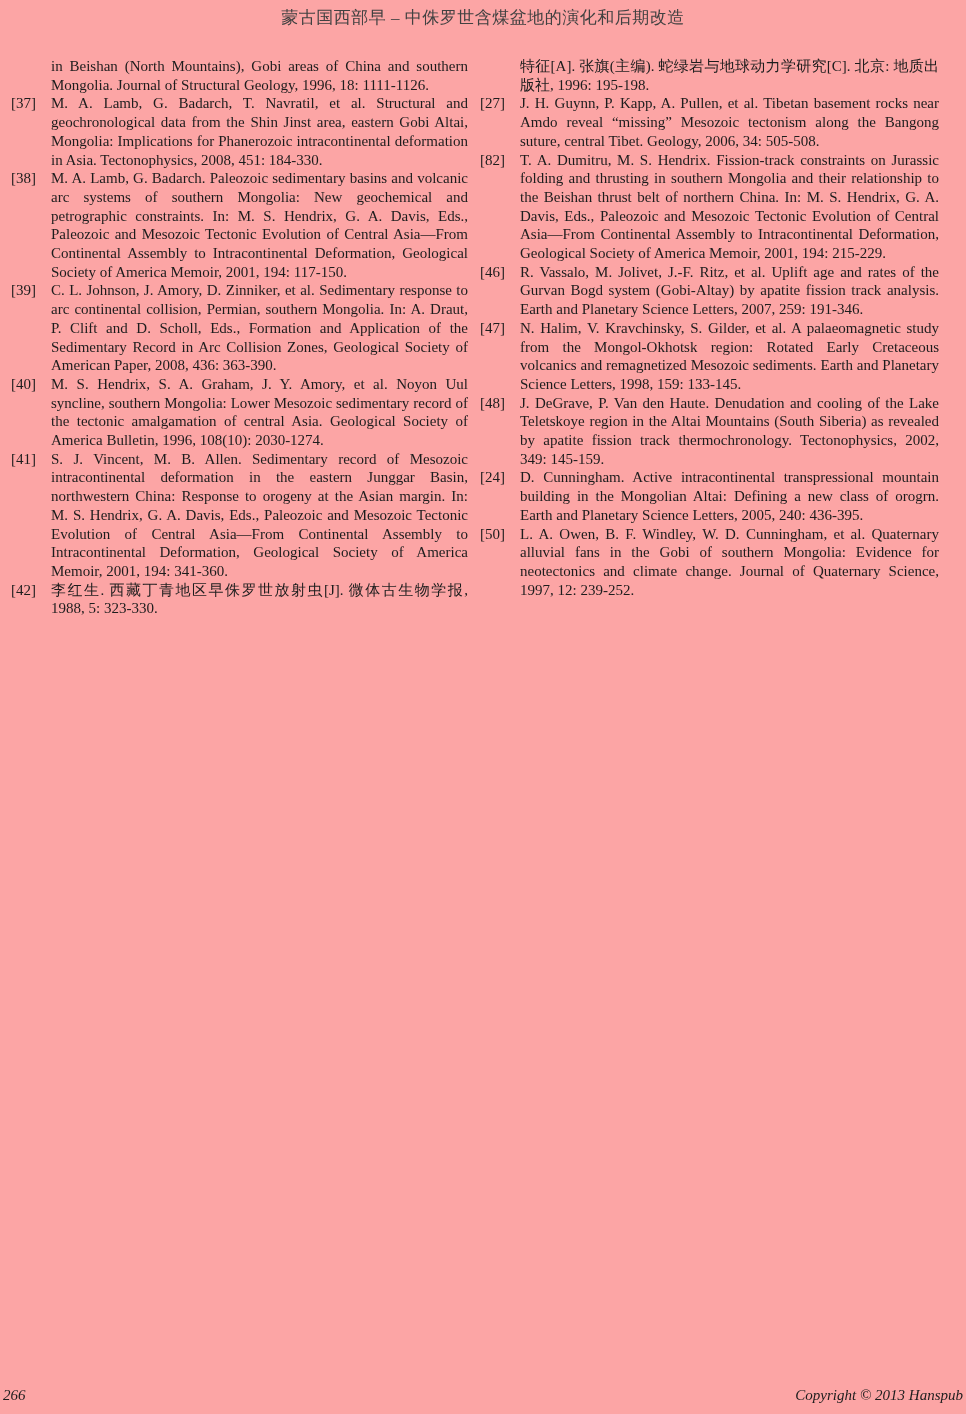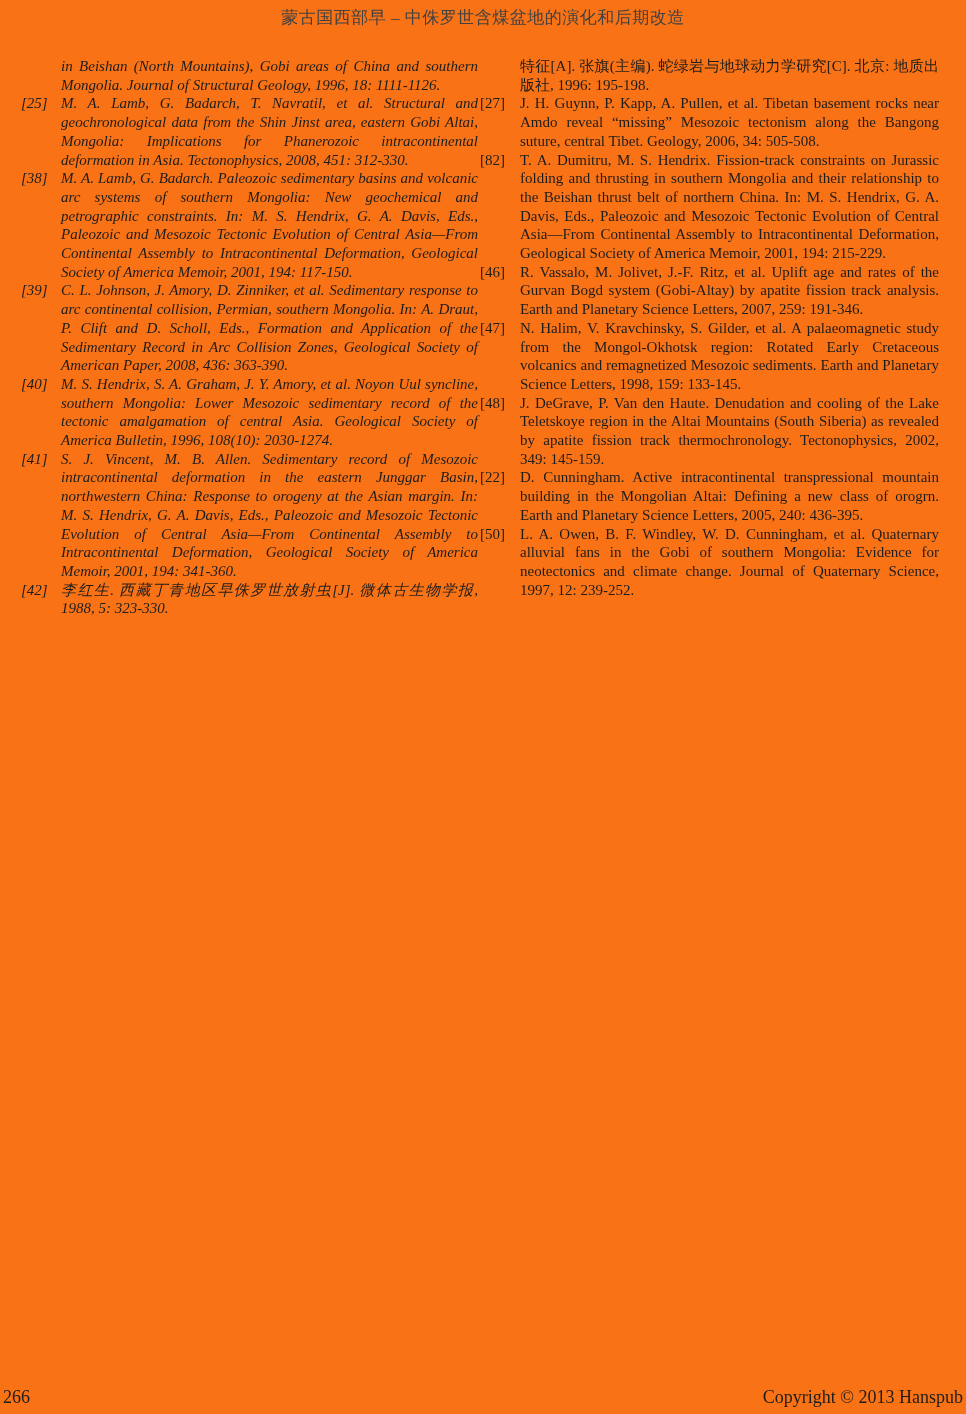--- a/index.html
+++ b/index.html
@@ -1,79 +1,80 @@
 <!DOCTYPE html>
 <html><head>
 <meta charset="utf-8">
 <style>
   html, body { margin: 0; padding: 0; background: #ffffff; }
   .page {
     position: relative;
     width: 966px;
     height: 1414px;
-    background: #f97316;
+    background: #fca5a5;
     font-family: "Liberation Serif", "DejaVu Serif", serif;
     color: #1d1d1d;
     overflow: hidden;
   }
   .header {
     position: absolute;
     top: 6px;
     left: 0;
     width: 100%;
     text-align: center;
     font-size: 17px;
     letter-spacing: 0.5px;
     color: #414141;
   }
   .col {
     position: absolute;
     top: 57px;
     font-size: 15px;
     line-height: 18.7px;
   }
-  .col-left  { left: 21px;  width: 457px; font-style: italic; }
+  .col-left  { left: 11px;  width: 457px; }
   .col-right { left: 480px; width: 459px; }
   .ref { display: flex; }
   .ref-label {
     flex: 0 0 40px;
     width: 40px;
   }
   .ref-text {
     flex: 1;
     margin: 0;
     text-align: justify;
     text-justify: inter-word;
   }
   .footer {
     position: absolute;
     top: 1387px;
     left: 3px;
     right: 3px;
     display: flex;
     justify-content: space-between;
-    font-size: 18px;
+    font-size: 15px;
     color: #1d1d1d;
+    font-style: italic;
   }
 </style>
 </head>
 <body>
 
 <div class="page">
 
   <div class="header">蒙古国西部早 – 中侏罗世含煤盆地的演化和后期改造</div>
 
   <div class="col col-left">
     <div class="ref">
       <span class="ref-label"></span>
       <p class="ref-text">in Beishan (North Mountains), Gobi areas of China and southern Mongolia. Journal of Structural Geology, 1996, 18: 1111-1126.</p>
     </div>
     <div class="ref">
-      <span class="ref-label">[25]</span>
-      <p class="ref-text">M. A. Lamb, G. Badarch, T. Navratil, et al. Structural and geochronological data from the Shin Jinst area, eastern Gobi Altai, Mongolia: Implications for Phanerozoic intracontinental deformation in Asia. Tectonophysics, 2008, 451: 312-330.</p>
+      <span class="ref-label">[37]</span>
+      <p class="ref-text">M. A. Lamb, G. Badarch, T. Navratil, et al. Structural and geochronological data from the Shin Jinst area, eastern Gobi Altai, Mongolia: Implications for Phanerozoic intracontinental deformation in Asia. Tectonophysics, 2008, 451: 184-330.</p>
     </div>
     <div class="ref">
       <span class="ref-label">[38]</span>
       <p class="ref-text">M. A. Lamb, G. Badarch. Paleozoic sedimentary basins and volcanic arc systems of southern Mongolia: New geochemical and petrographic constraints. In: M. S. Hendrix, G. A. Davis, Eds., Paleozoic and Mesozoic Tectonic Evolution of Central Asia—From Continental Assembly to Intracontinental Deformation, Geological Society of America Memoir, 2001, 194: 117-150.</p>
     </div>
     <div class="ref">
       <span class="ref-label">[39]</span>
       <p class="ref-text">C. L. Johnson, J. Amory, D. Zinniker, et al. Sedimentary response to arc continental collision, Permian, southern Mongolia. In: A. Draut, P. Clift and D. Scholl, Eds., Formation and Application of the Sedimentary Record in Arc Collision Zones, Geological Society of American Paper, 2008, 436: 363-390.</p>
     </div>
     <div class="ref">
@@ -109,21 +110,21 @@
     </div>
     <div class="ref">
       <span class="ref-label">[47]</span>
       <p class="ref-text">N. Halim, V. Kravchinsky, S. Gilder, et al. A palaeomagnetic study from the Mongol-Okhotsk region: Rotated Early Cretaceous volcanics and remagnetized Mesozoic sediments. Earth and Planetary Science Letters, 1998, 159: 133-145.</p>
     </div>
     <div class="ref">
       <span class="ref-label">[48]</span>
       <p class="ref-text">J. DeGrave, P. Van den Haute. Denudation and cooling of the Lake Teletskoye region in the Altai Mountains (South Siberia) as revealed by apatite fission track thermochronology. Tectonophysics, 2002, 349: 145-159.</p>
     </div>
     <div class="ref">
-      <span class="ref-label">[22]</span>
+      <span class="ref-label">[24]</span>
       <p class="ref-text">D. Cunningham. Active intracontinental transpressional mountain building in the Mongolian Altai: Defining a new class of orogrn. Earth and Planetary Science Letters, 2005, 240: 436-395.</p>
     </div>
     <div class="ref">
       <span class="ref-label">[50]</span>
       <p class="ref-text">L. A. Owen, B. F. Windley, W. D. Cunningham, et al. Quaternary alluvial fans in the Gobi of southern Mongolia: Evidence for neotectonics and climate change. Journal of Quaternary Science, 1997, 12: 239-252.</p>
     </div>
   </div>
 
   <div class="footer">
     <span>266</span>

